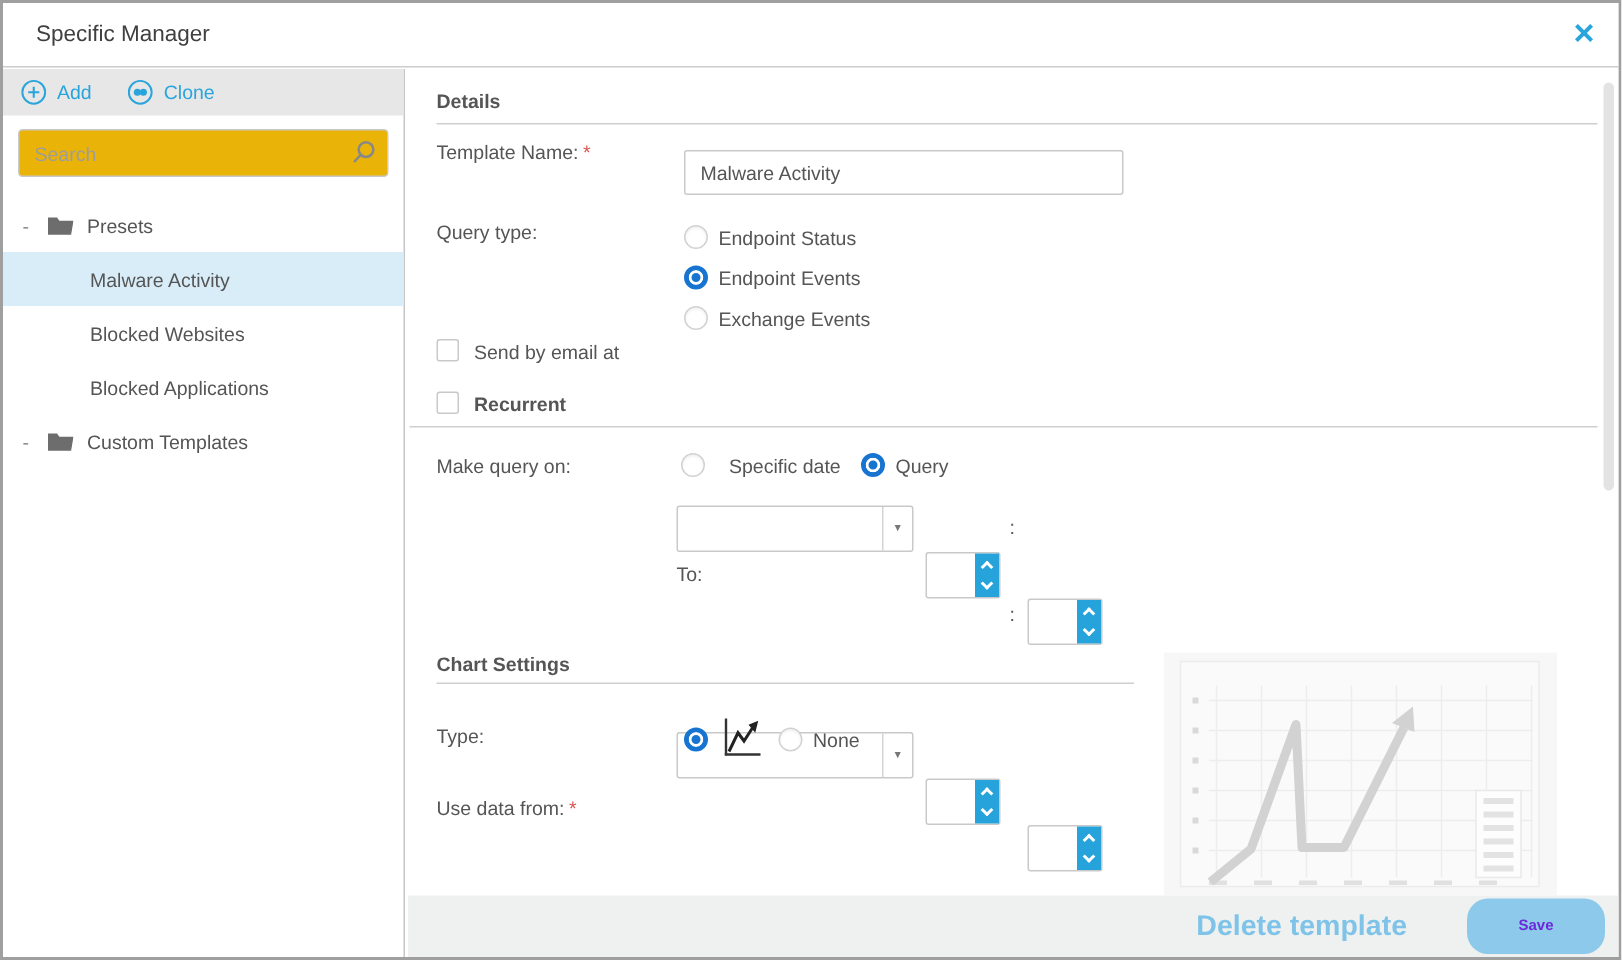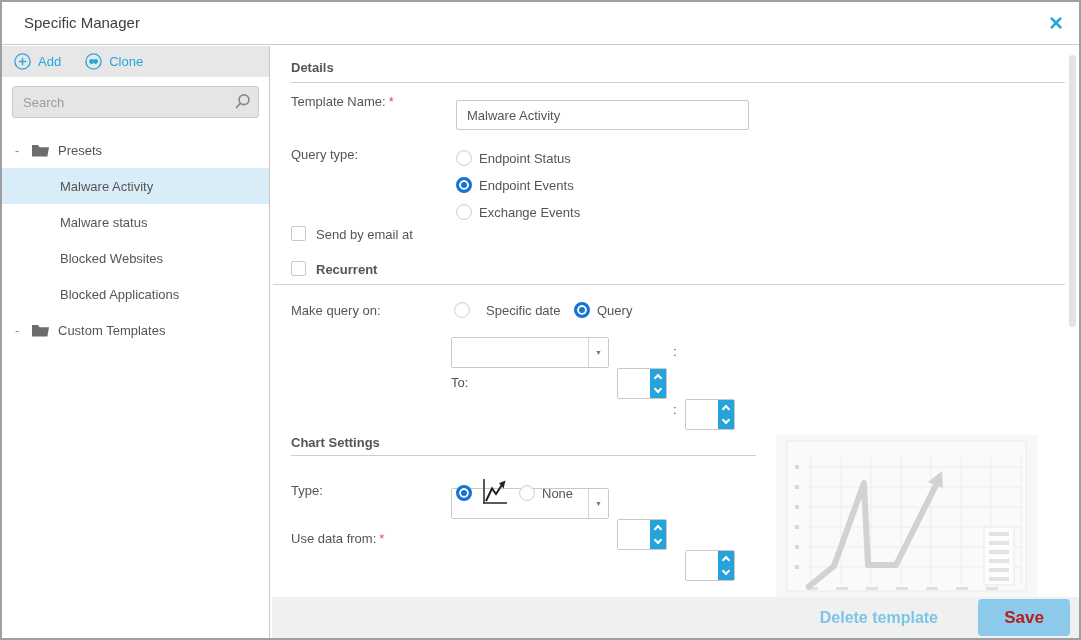--- a/index.html
+++ b/index.html
@@ -12,21 +12,21 @@
   
   .hdr{position:absolute;left:0;right:0;top:0;height:43px;background:#fff;border-bottom:1px solid #ccc;}
   .hdr-title{position:absolute;left:22px;top:12px;font-size:15px;color:#404040;}
   .hdr-close{position:absolute;right:16px;top:5px;font-size:24px;font-weight:bold;color:#2aa5dc;cursor:pointer;line-height:1.3;}
   
   .sidebar{position:absolute;left:0;top:44px;bottom:0;width:268px;background:#fff;border-right:1px solid #c6c6c6;}
   .sb-toolbar{height:31px;background:#e7e7e7;display:flex;align-items:center;padding-left:12px;gap:24px;}
   .tool-btn{display:flex;align-items:center;gap:7px;color:#2aa5dc;font-size:13px;cursor:pointer;}
   .circ{width:17px;height:17px;flex:0 0 17px;}
   .search-wrap{margin:9px 10px 0 10px;position:relative;}
-  .search-input{width:100%;height:32px;border:1px solid #c9c9c9;border-radius:3px;padding:0 32px 0 10px;font-size:13px;color:#555;font-family:inherit;outline:none;background:#e5e5e5;}
+  .search-input{width:100%;height:32px;border:1px solid #c9c9c9;border-radius:3px;padding:0 32px 0 10px;font-size:13px;color:#555;font-family:inherit;outline:none;background:#eab308;}
   .search-input::placeholder{color:#9d9d9d;}
   .search-icon{position:absolute;right:8px;top:7px;}
   .tree{margin-top:14px;}
   .tree-row{height:36px;display:flex;align-items:center;font-size:13px;color:#555;cursor:pointer;}
   .folder-row{padding-left:13px;gap:9px;}
   .expander{color:#8a8a8a;width:8px;font-size:13px;}
   .child-row{padding-left:58px;}
   .child-row.selected{background:#d9edf8;}
   
   .main{position:absolute;left:269px;top:44px;right:0;bottom:0;background:#fff;}
@@ -54,22 +54,22 @@
   .chev{width:6px;height:6px;border-left:2px solid #fff;border-top:2px solid #fff;}
   .chev.up{transform:rotate(45deg);margin-top:2px;}
   .chev.down{transform:rotate(225deg);margin-bottom:2px;}
   .colon{font-size:13px;color:#555;}
   
   .type-icon{width:28px;height:30px;display:inline-block;}
   
   .preview{position:absolute;left:505px;top:389px;width:262px;height:162px;background:#f7f7f7;}
   
   .footer{position:absolute;left:1px;right:0;bottom:0;height:41px;background:#eff1f1;display:flex;align-items:center;justify-content:flex-end;}
-  .del-link{color:#7fc4e8;font-size:16px;font-weight:bold;margin-right:40px;cursor:pointer;}
-  .save-btn{width:92px;height:37px;margin-right:9px;background:#8cc9ea;border:none;border-radius:4px;color:#b91c1c;font-size:17px;font-weight:bold;font-family:inherit;cursor:pointer;}
+  .del-link{color:#7fc4e8;font-size:19px;font-weight:bold;margin-right:40px;cursor:pointer;}
+  .save-btn{width:92px;height:37px;margin-right:9px;background:#8cc9ea;border:none;border-radius:14px;color:#6d28d9;font-size:10px;font-weight:bold;font-family:inherit;cursor:pointer;}
   
   .scroll-thumb{position:absolute;right:3px;top:9px;width:7px;height:272px;background:#e3e3e3;border-radius:4px;}
 </style>
 </head>
 <body>
 
 <div class="dialog">
 
   <div class="hdr">
     <div class="hdr-title">Specific Manager</div>
@@ -107,23 +107,20 @@
     <div class="tree">
       <div class="tree-row folder-row">
         <span class="expander">-</span>
         <svg width="17" height="13" viewBox="0 0 17 13">
           <path d="M0,12.5 V1 h6 l1.6,2.2 H17 l-1.6,9.3 z" fill="#6d6d6d"></path>
         </svg>
         <span>Presets</span>
       </div>
       <div class="tree-row child-row selected">
         <span>Malware Activity</span>
-      </div>
-      <div class="tree-row child-row">
-        <span>Malware status</span>
       </div>
       <div class="tree-row child-row">
         <span>Blocked Websites</span>
       </div>
       <div class="tree-row child-row">
         <span>Blocked Applications</span>
       </div>
       <div class="tree-row folder-row">
         <span class="expander">-</span>
         <svg width="17" height="13" viewBox="0 0 17 13">

